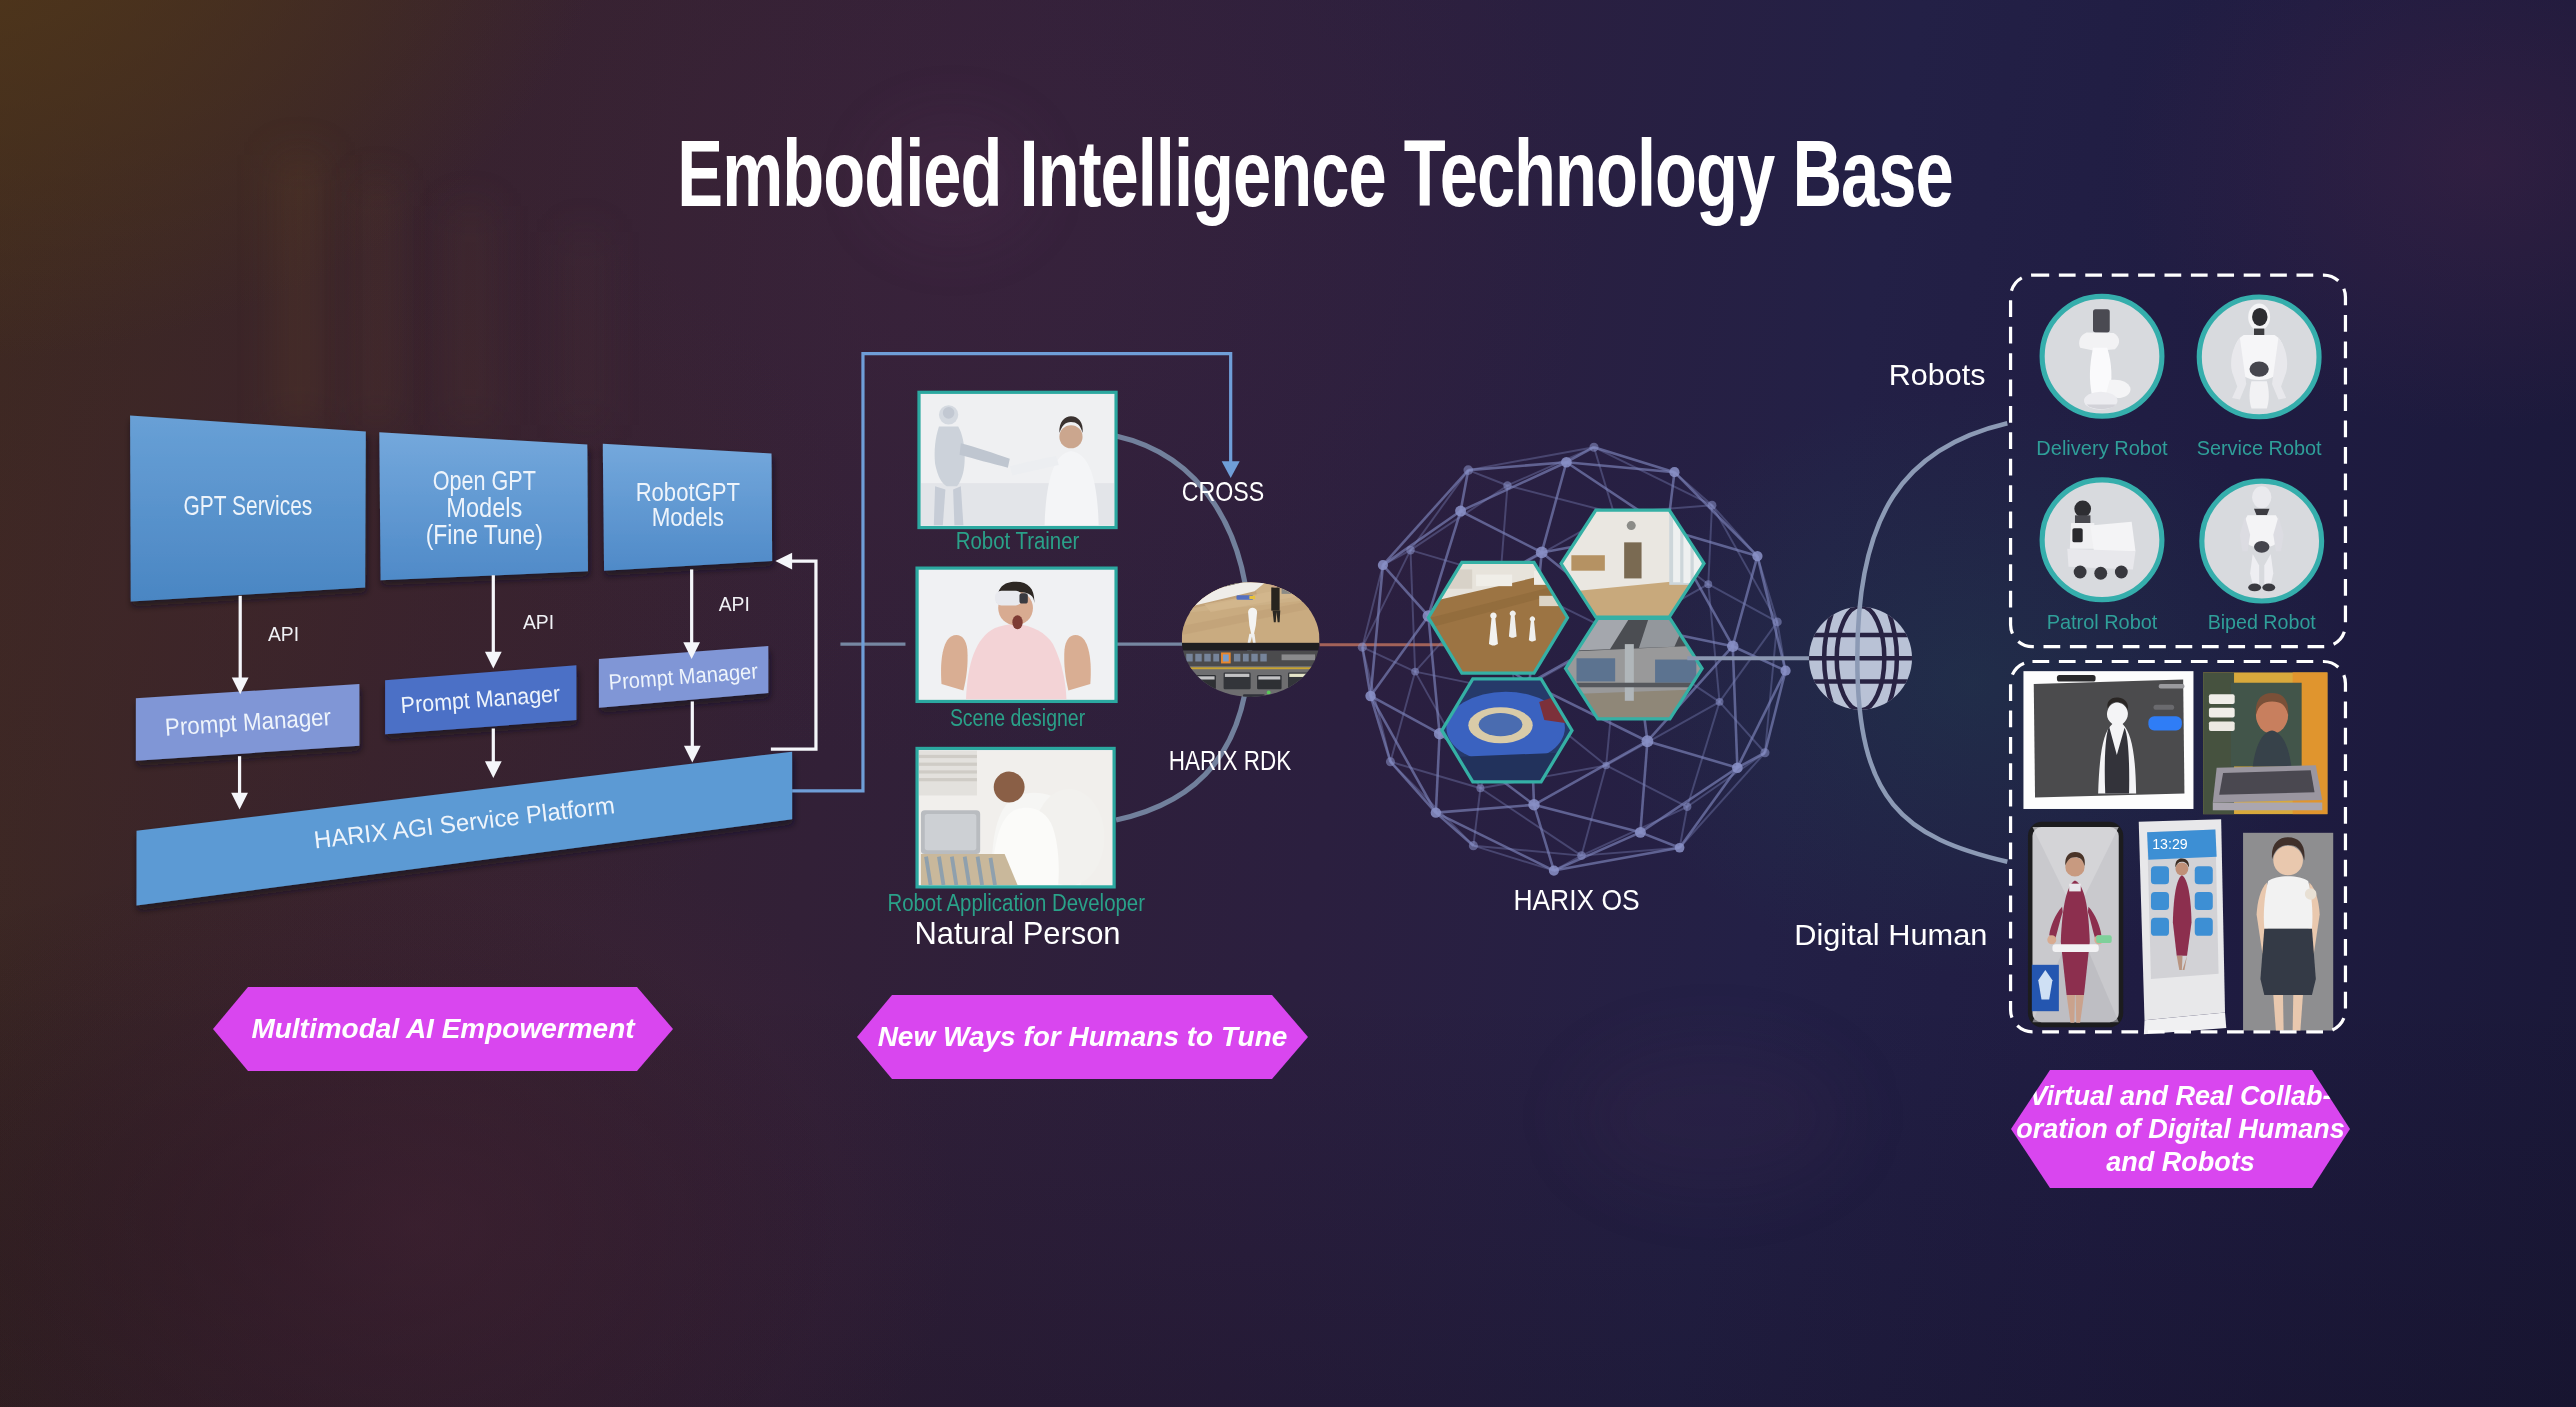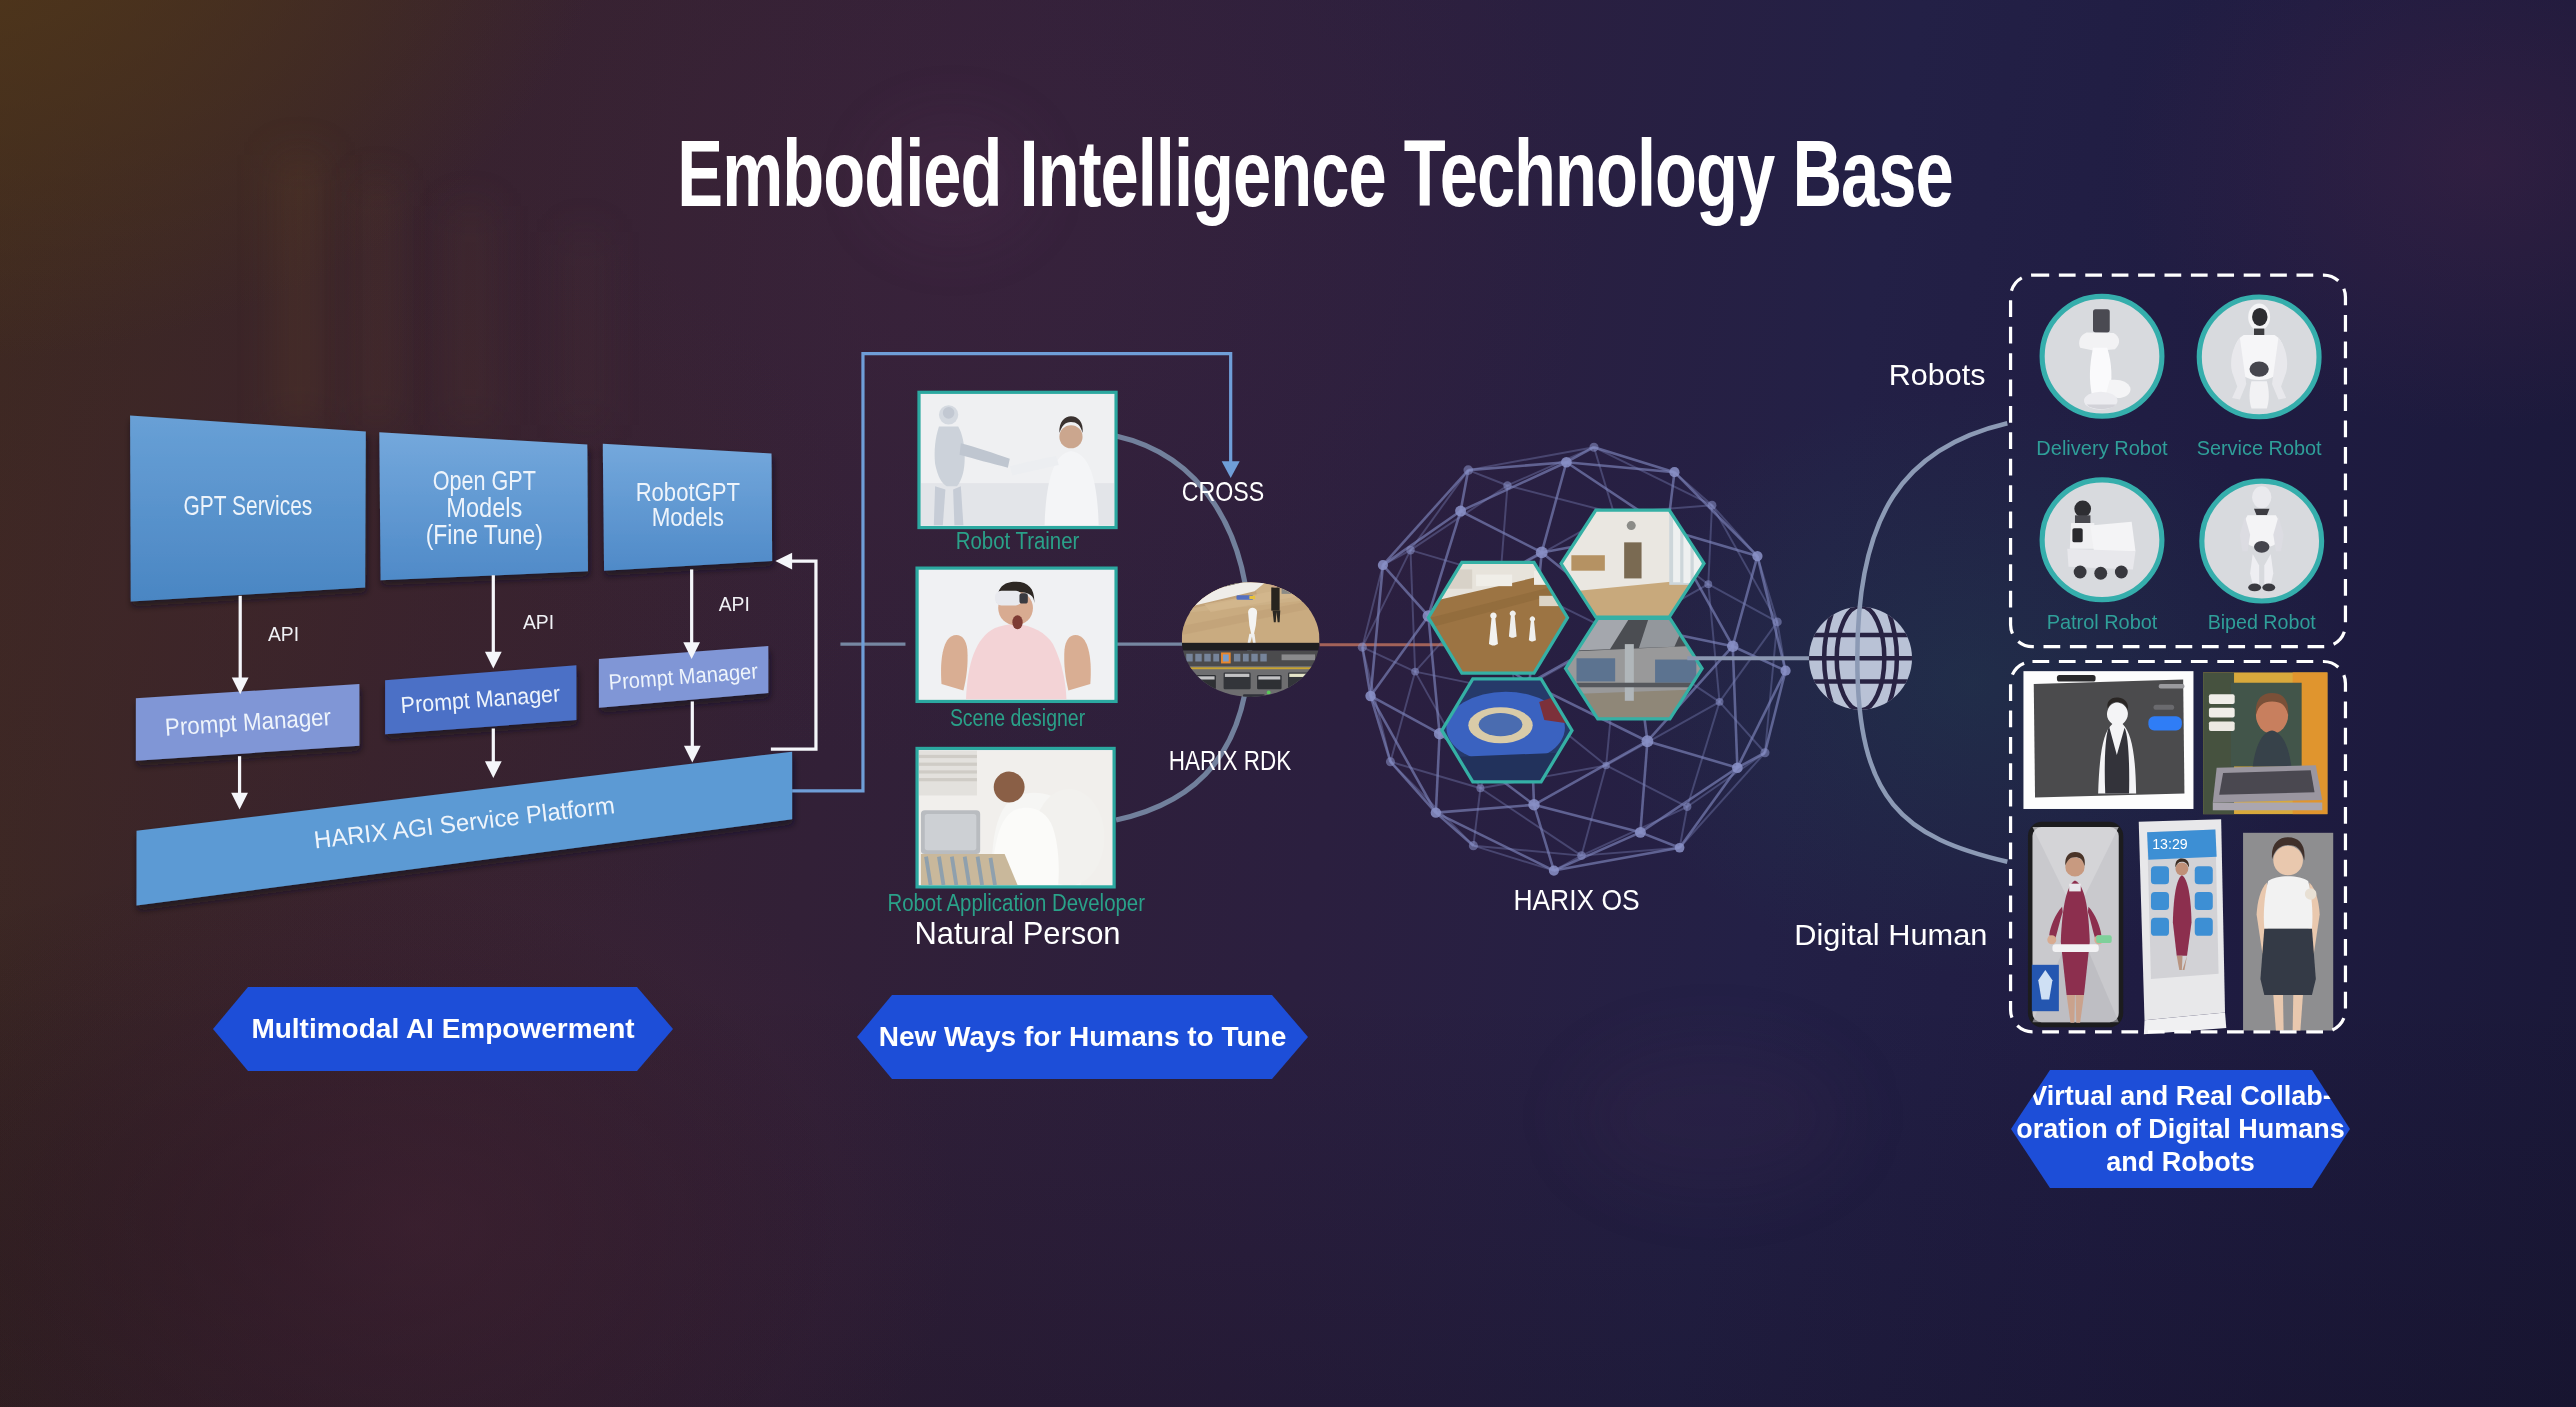--- a/index.html
+++ b/index.html
@@ -9,22 +9,22 @@
  radial-gradient(966px 644px at 193px 580px, rgba(66,38,42,0.45), rgba(66,38,42,0) 70%),
  radial-gradient(773px 580px at 419px 1224px, rgba(74,38,56,0.5), rgba(74,38,56,0) 70%),
  radial-gradient(902px 773px at 966px 225px, rgba(66,38,64,0.40), rgba(66,38,64,0) 70%),
  radial-gradient(580px 451px at 1971px 683px, rgba(32,80,86,0.30), rgba(32,80,86,0) 65%),
  radial-gradient(515px 386px at 2479px 161px, rgba(96,42,72,0.28), rgba(96,42,72,0) 70%),
  radial-gradient(837px 515px at 270px 1224px, rgba(16,9,14,0.35), rgba(16,9,14,0) 70%),
  linear-gradient(to top, rgba(14,9,20,0.22), rgba(14,9,20,0) 30%),
  linear-gradient(100deg, #3e2a1f 0%, #37222e 18%, #322037 34%, #2b1f3f 52%, #232046 68%, #1f1c42 82%, #1a1838 100%);
 }
 svg{position:absolute;left:0;top:0;}
-.banner{position:absolute;background:#1d4ed8;display:flex;align-items:center;justify-content:center;
-text-align:center;color:#fff;font-weight:bold;filter:drop-shadow(0 0 9px rgba(150,180,255,0.55));}
+.banner{position:absolute;background:#d946ef;display:flex;align-items:center;justify-content:center;
+text-align:center;color:#fff;font-weight:bold;filter:drop-shadow(0 0 9px rgba(150,180,255,0.55));font-style:italic;}
 </style></head>
 <body>
 <div style="position:absolute;left:277px;top:155px;width:45px;height:270px;background:rgba(120,85,40,0.18);filter:blur(19.3px);"></div>
 <div style="position:absolute;left:361px;top:180px;width:32px;height:245px;background:rgba(130,90,45,0.15);filter:blur(18px);"></div>
 <div style="position:absolute;left:451px;top:206px;width:39px;height:219px;background:rgba(110,80,50,0.13);filter:blur(19.3px);"></div>
 <div style="position:absolute;left:567px;top:232px;width:35px;height:193px;background:rgba(100,75,55,0.11);filter:blur(19.3px);"></div>
 <div style="position:absolute;left:869px;top:116px;width:167px;height:129px;background:rgba(110,60,110,0.10);filter:blur(28px);border-radius:50%;"></div>
 <div style="position:absolute;left:1578px;top:1043px;width:270px;height:148px;background:rgba(90,50,90,0.10);filter:blur(32px);border-radius:50%;"></div>
 <svg width="2576" height="1408" viewBox="0 0 4000 2186">
 <defs>

